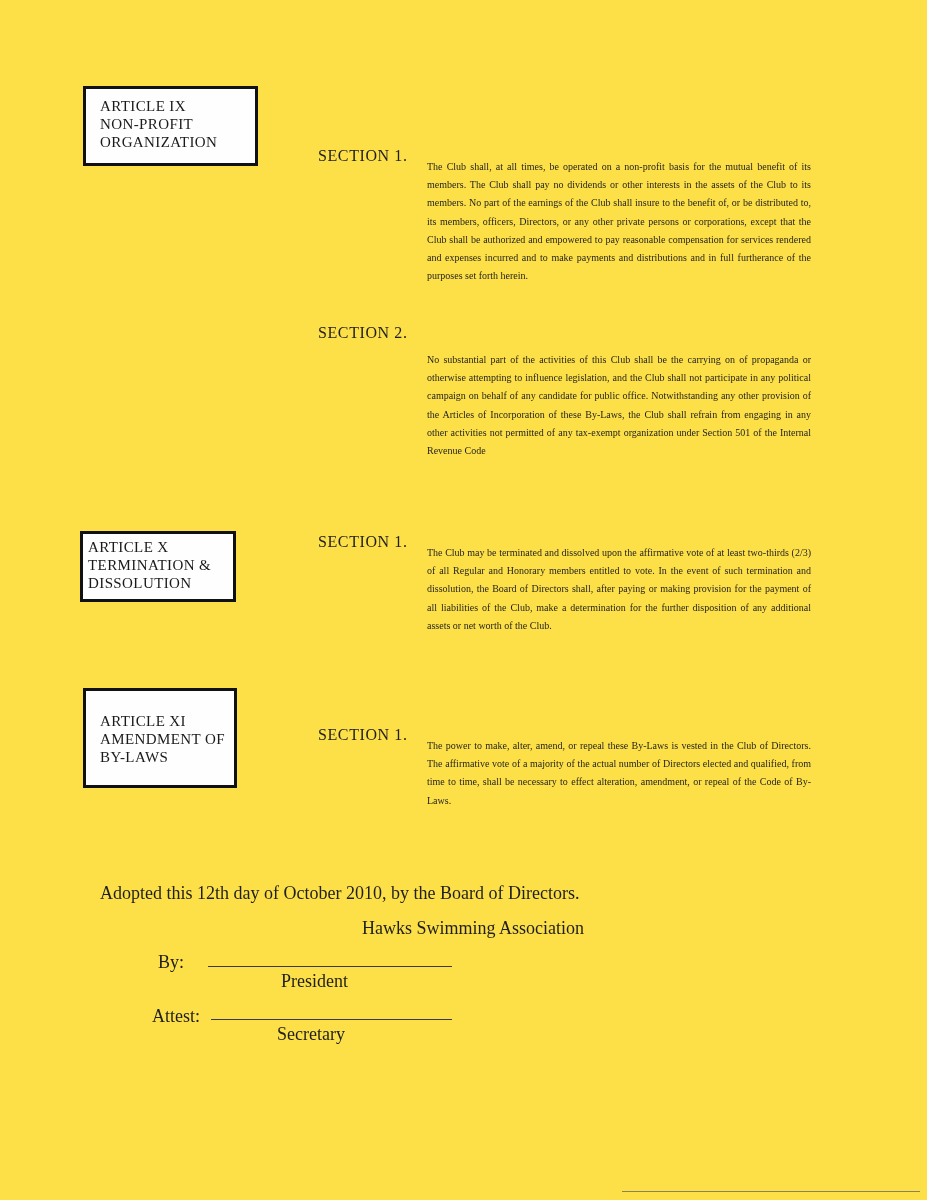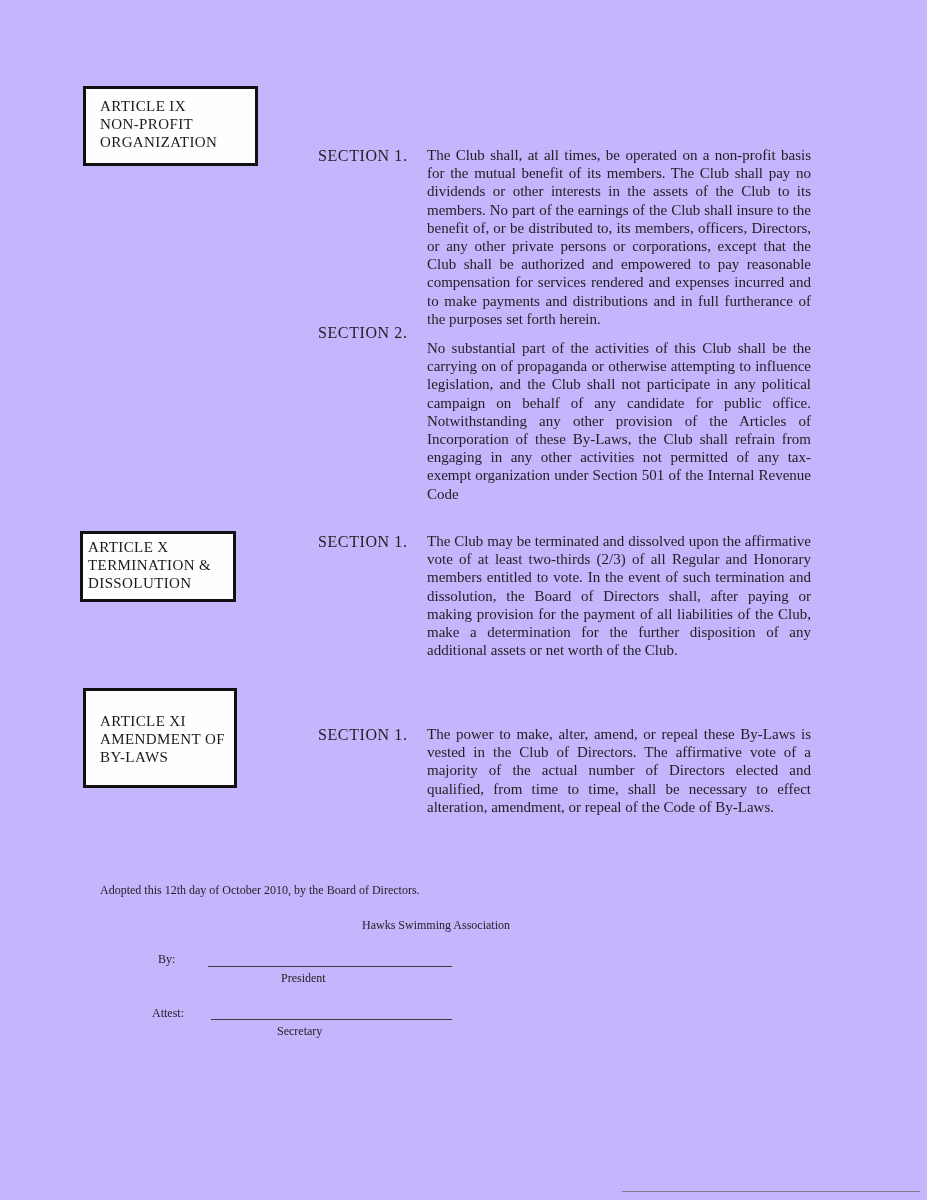--- a/index.html
+++ b/index.html
@@ -4,21 +4,21 @@
 <style>
   html, body {
     margin: 0;
     padding: 0;
     background: #ffffff;
   }
   .page {
     position: relative;
     width: 927px;
     height: 1200px;
-    background: #c4b5fd;
+    background: #fde047;
     font-family: "Liberation Serif", "DejaVu Serif", serif;
     color: #1f1f1f;
     overflow: hidden;
   }
   .article-box {
     position: absolute;
     border: 3px solid #111;
     background: #fefefe;
     box-sizing: border-box;
   }
@@ -33,28 +33,29 @@
     position: absolute;
     font-size: 16px;
     letter-spacing: 0.6px;
     color: #1f1f1f;
     white-space: nowrap;
   }
   .section-text {
     position: absolute;
     left: 427px;
     width: 384px;
-    font-size: 15px;
+    font-size: 10px;
     line-height: 18.2px;
     text-align: justify;
     color: #1f1f1f;
+    margin-top: 12px;
   }
   .closing-text {
     position: absolute;
-    font-size: 12px;
+    font-size: 18px;
     color: #1f1f1f;
     white-space: nowrap;
   }
   .sig-line {
     position: absolute;
     border-bottom: 1px solid #3a3a3a;
     height: 0;
   }
   .artifact-line {
     position: absolute;

